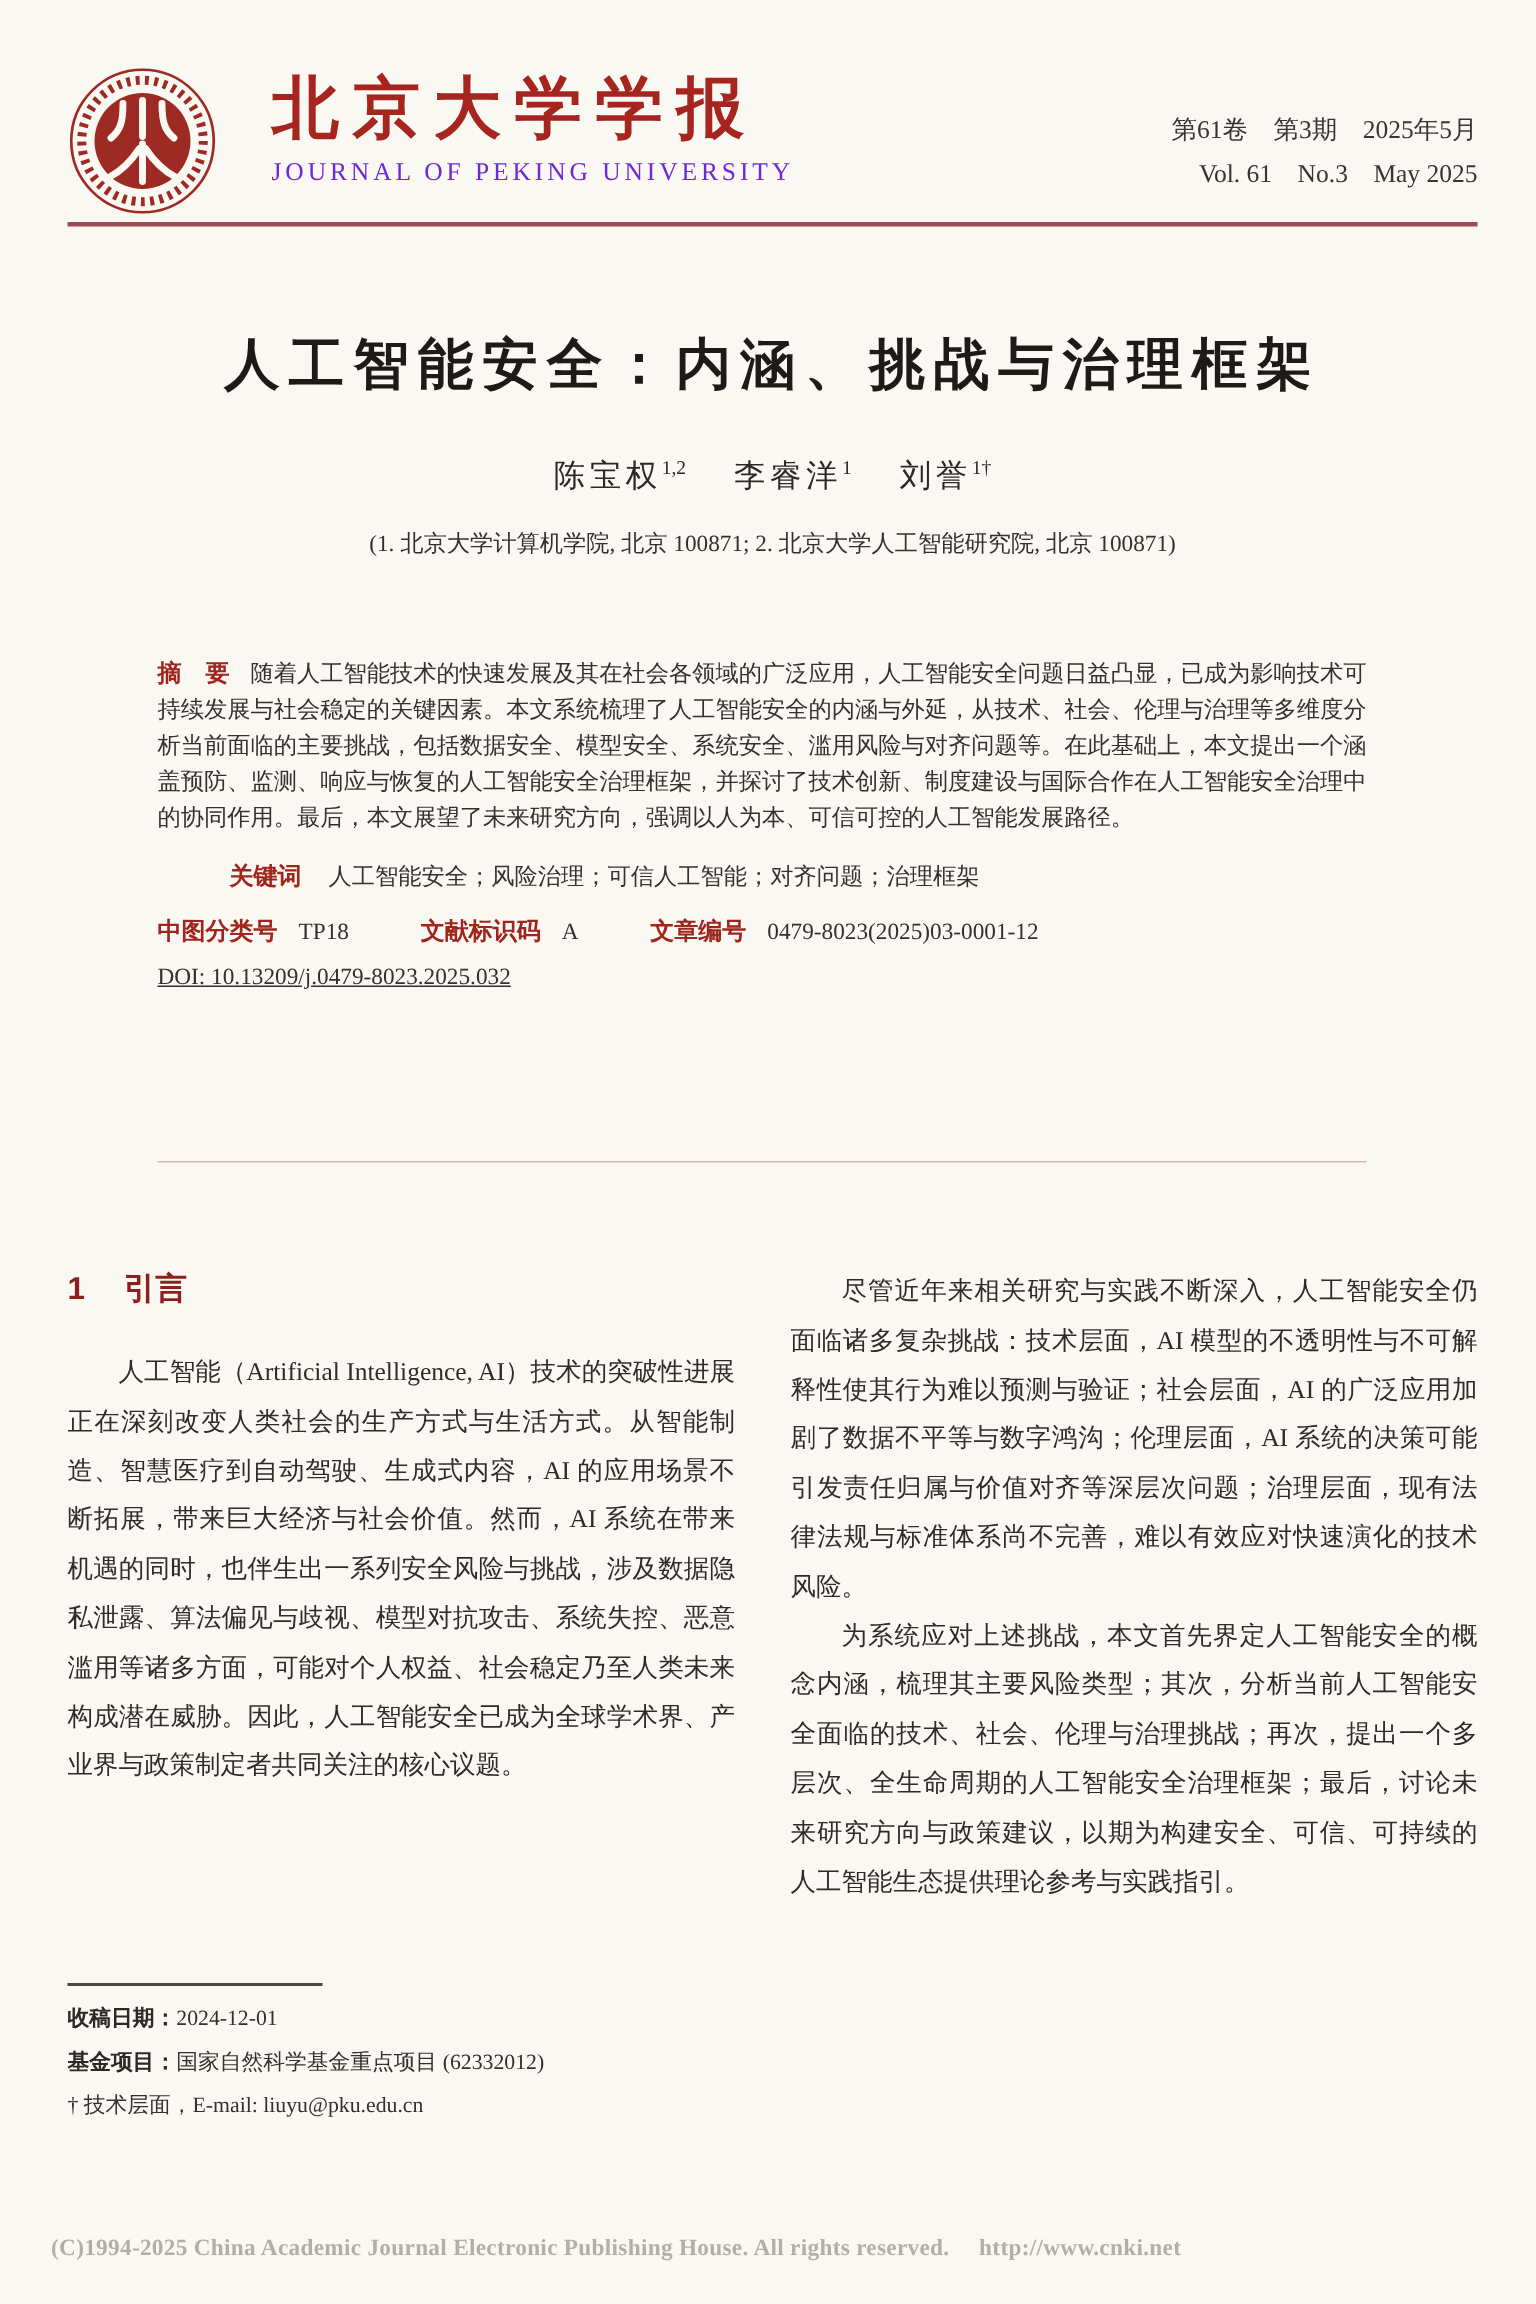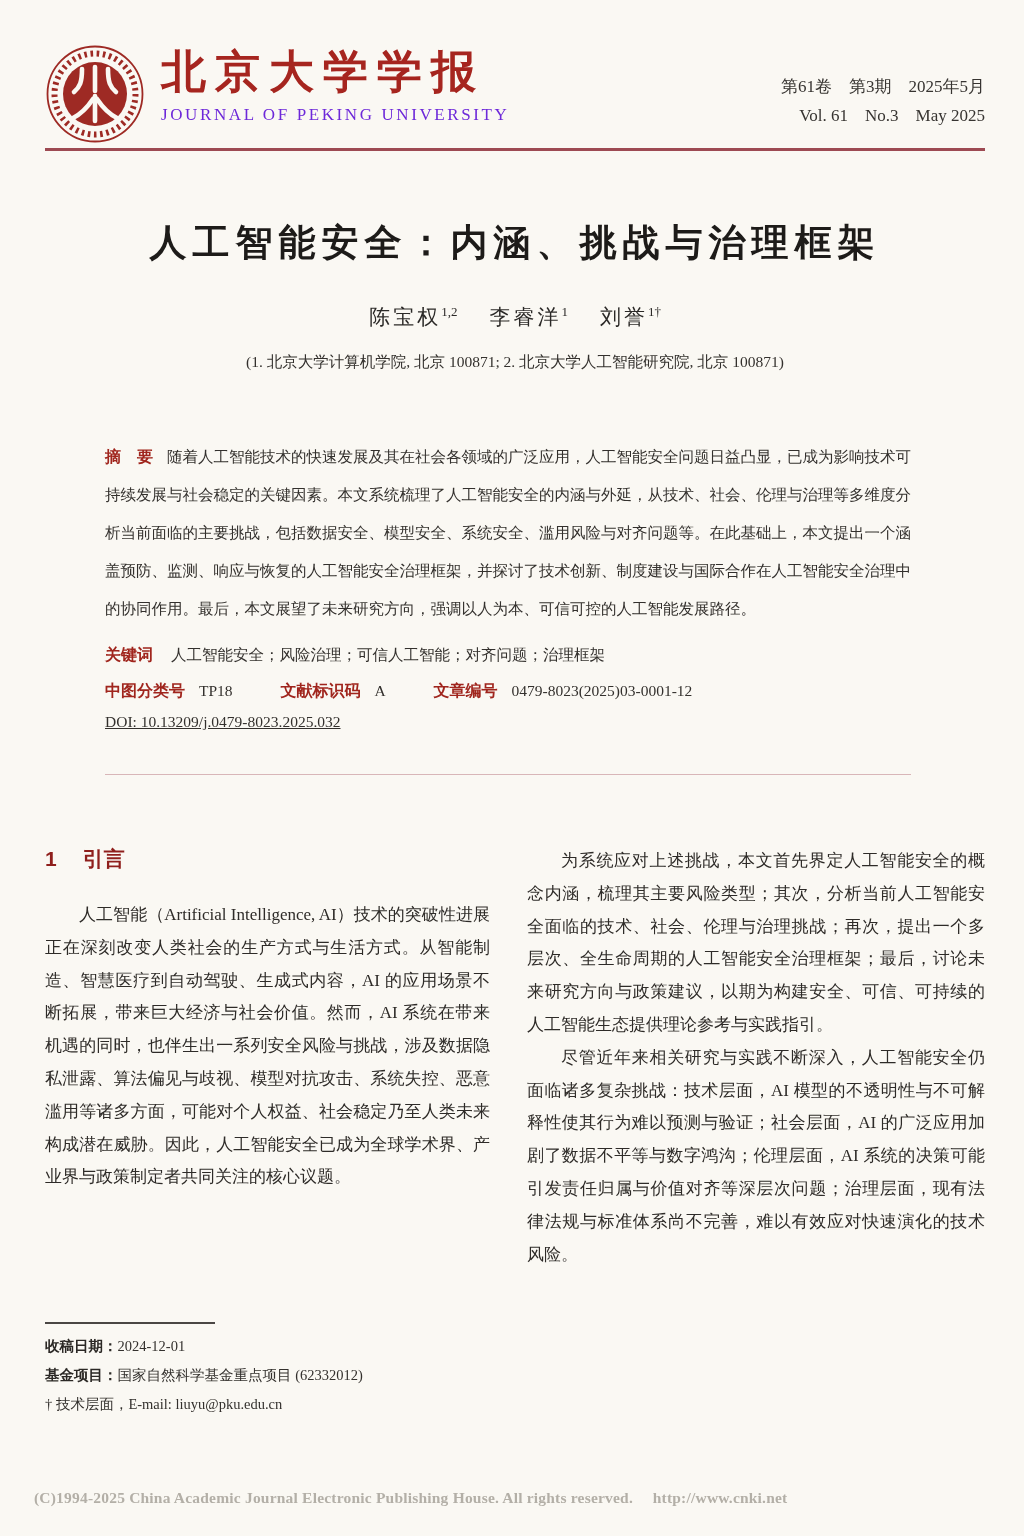--- a/index.html
+++ b/index.html
@@ -5,21 +5,21 @@
   html,body{margin:0;padding:0;}
   body{
     width:1024px;height:1536px;position:relative;
     background:#faf8f3;
     font-family:"Liberation Serif","DejaVu Serif",serif;
     color:#2e2c29;overflow:hidden;
   }
   .abs{position:absolute;}
 
   
-  .header{top:44px;left:45px;width:940px;display:flex;align-items:flex-start;}
+  .header{top:44px;left:45px;width:940px;display:flex;align-items:flex-start;gap:20px;}
   .seal{width:100px;height:100px;flex:0 0 auto;}
   .jblock{margin-left:16px;padding-top:2px;}
   .jname-cn{
     font-size:45px;font-weight:bold;color:#a6251f;
     letter-spacing:9px;line-height:52px;white-space:nowrap;
   }
   .jname-en{
     font-size:17px;color:#6d28d9;letter-spacing:2.6px;margin-top:7px;white-space:nowrap;
   }
   .volblock{margin-left:auto;text-align:right;padding-top:28px;}
@@ -42,23 +42,23 @@
     top:352px;left:45px;width:940px;text-align:center;
     font-size:15.5px;color:#33302d;white-space:nowrap;
   }
 
   
   .meta{top:438px;left:105px;width:806px;}
   .label-red{
     font-family:"Liberation Sans","DejaVu Sans",sans-serif;
     font-weight:bold;color:#a0251d;
   }
-  .abstract{font-size:15.5px;line-height:38px;text-align:justify;color:#33302d;}
+  .abstract{font-size:15.5px;line-height:24px;text-align:justify;color:#33302d;}
   .abstract .label-red{font-size:16px;margin-right:14px;}
-  .kwrow{margin-top:13px;font-size:15.5px;line-height:28px;color:#33302d;}
+  .kwrow{margin-top:13px;font-size:15.5px;line-height:28px;color:#33302d;margin-left:48px;}
   .kwrow .label-red{font-size:16px;margin-right:18px;}
   .clcrow{margin-top:12px;font-size:15.5px;color:#33302d;white-space:nowrap;}
   .clcrow .label-red{font-size:16px;margin-right:14px;}
   .clcrow .val{margin-right:44px;}
   .doirow{margin-top:11px;font-size:15.5px;color:#33302d;text-decoration:underline;}
 
   .thin-div{top:774px;left:105px;width:806px;height:1px;background:#d8b6b8;}
 
   
   .columns{top:845px;left:45px;width:940px;display:flex;}
@@ -141,22 +141,22 @@
 <div class="abs thin-div"></div>
 
 <div class="abs columns">
   <div class="colL">
     <div class="sec-head">
       <span class="sec-no">1</span><span>引言</span>
     </div>
     <p class="para">人工智能（Artificial Intelligence, AI）技术的突破性进展正在深刻改变人类社会的生产方式与生活方式。从智能制造、智慧医疗到自动驾驶、生成式内容，AI 的应用场景不断拓展，带来巨大经济与社会价值。然而，AI 系统在带来机遇的同时，也伴生出一系列安全风险与挑战，涉及数据隐私泄露、算法偏见与歧视、模型对抗攻击、系统失控、恶意滥用等诸多方面，可能对个人权益、社会稳定乃至人类未来构成潜在威胁。因此，人工智能安全已成为全球学术界、产业界与政策制定者共同关注的核心议题。</p>
   </div>
   <div class="colR">
+    <p class="para">尽管近年来相关研究与实践不断深入，人工智能安全仍面临诸多复杂挑战：技术层面，AI 模型的不透明性与不可解释性使其行为难以预测与验证；社会层面，AI 的广泛应用加剧了数据不平等与数字鸿沟；伦理层面，AI 系统的决策可能引发责任归属与价值对齐等深层次问题；治理层面，现有法律法规与标准体系尚不完善，难以有效应对快速演化的技术风险。</p>
     <p class="para">为系统应对上述挑战，本文首先界定人工智能安全的概念内涵，梳理其主要风险类型；其次，分析当前人工智能安全面临的技术、社会、伦理与治理挑战；再次，提出一个多层次、全生命周期的人工智能安全治理框架；最后，讨论未来研究方向与政策建议，以期为构建安全、可信、可持续的人工智能生态提供理论参考与实践指引。</p>
-    <p class="para">尽管近年来相关研究与实践不断深入，人工智能安全仍面临诸多复杂挑战：技术层面，AI 模型的不透明性与不可解释性使其行为难以预测与验证；社会层面，AI 的广泛应用加剧了数据不平等与数字鸿沟；伦理层面，AI 系统的决策可能引发责任归属与价值对齐等深层次问题；治理层面，现有法律法规与标准体系尚不完善，难以有效应对快速演化的技术风险。</p>
   </div>
 </div>
 
 <div class="abs footnote-div"></div>
 <div class="abs footnotes">
   <div>
     <span class="fn-label">收稿日期：</span><span>2024-12-01</span>
   </div>
   <div>
     <span class="fn-label">基金项目：</span><span>国家自然科学基金重点项目 (62332012)</span>

